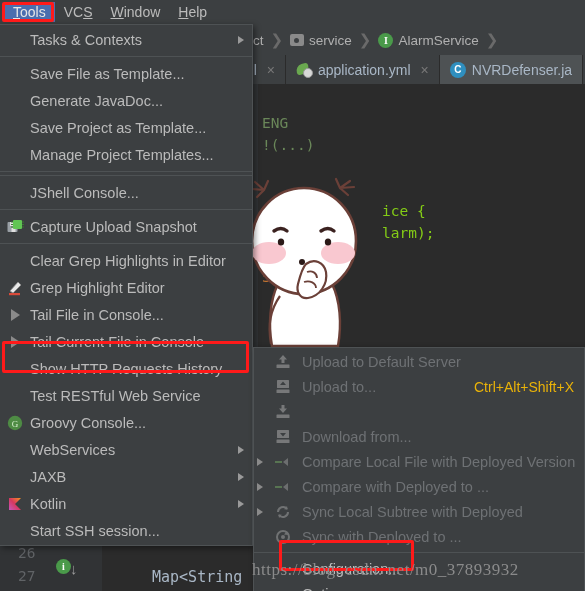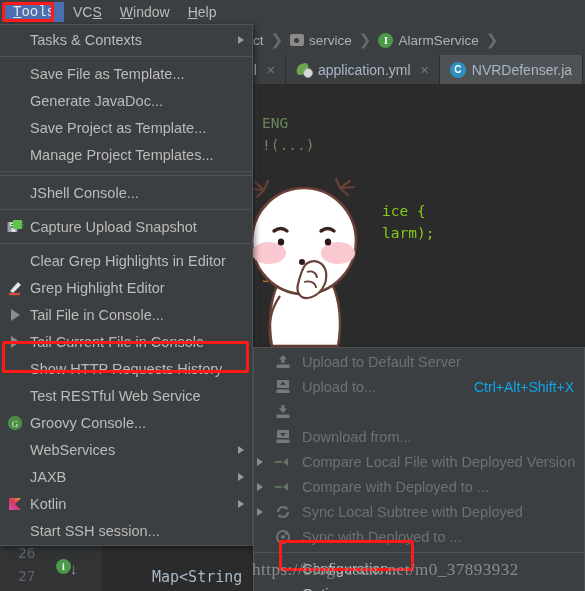--- a/index.html
+++ b/index.html
@@ -25,21 +25,21 @@
     display: flex; align-items: center;
     padding-left: 4px;
     z-index: 5;
   }
   .menubar .mi {
     font-size: 14px; color: #bbbbbb;
     padding: 2px 9px 2px 9px;
     white-space: nowrap;
     position: relative;
   }
-  .menubar .mi.active { background: #4b6eaf; color: #e6e6e6; font-family: Liberation Mono, monospace; }
+  .menubar .mi.active { background: #4b6eaf; color: #e6e6e6; }
   .menubar .mi u { text-decoration: underline; }
 
   
   .breadcrumbs {
     position: absolute; left: 232px; top: 27px; height: 26px;
     display: flex; align-items: center;
     font-size: 13.5px; color: #a9b7c6;
     gap: 0px;
   }
   .crumb { display: flex; align-items: center; gap: 5px; color: #b0b0b0; }
@@ -187,21 +187,21 @@
     width: 18px; height: 18px; opacity: .42;
   }
   .srow .sarw {
     position: absolute; left: 3px; top: 50%; transform: translateY(-50%);
     width: 0; height: 0;
     border-left: 6px solid #8a8a8a;
     border-top: 4.5px solid transparent;
     border-bottom: 4.5px solid transparent;
   }
   .srow .shortcut {
-    position: absolute; right: 10px; color: #0ea5e9; font-size: 14px;
+    position: absolute; right: 10px; color: #eab308; font-size: 14px;
   }
   .ssep { height: 1px; background: #4e5254; margin: 3px 0; }
 
   
   .redbox {
     position: absolute; border: 3px solid #ff1a1a; z-index: 40;
     pointer-events: none; border-radius: 2px;
   }
 
   

